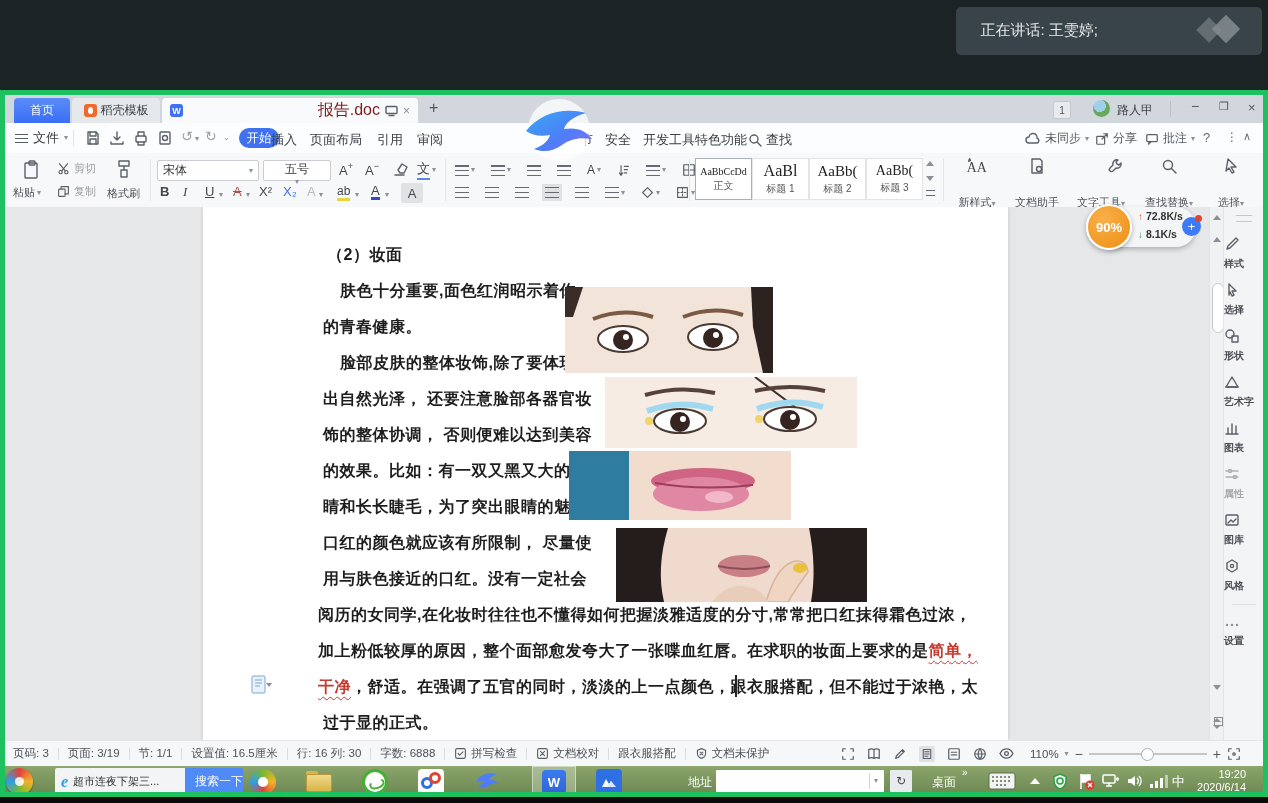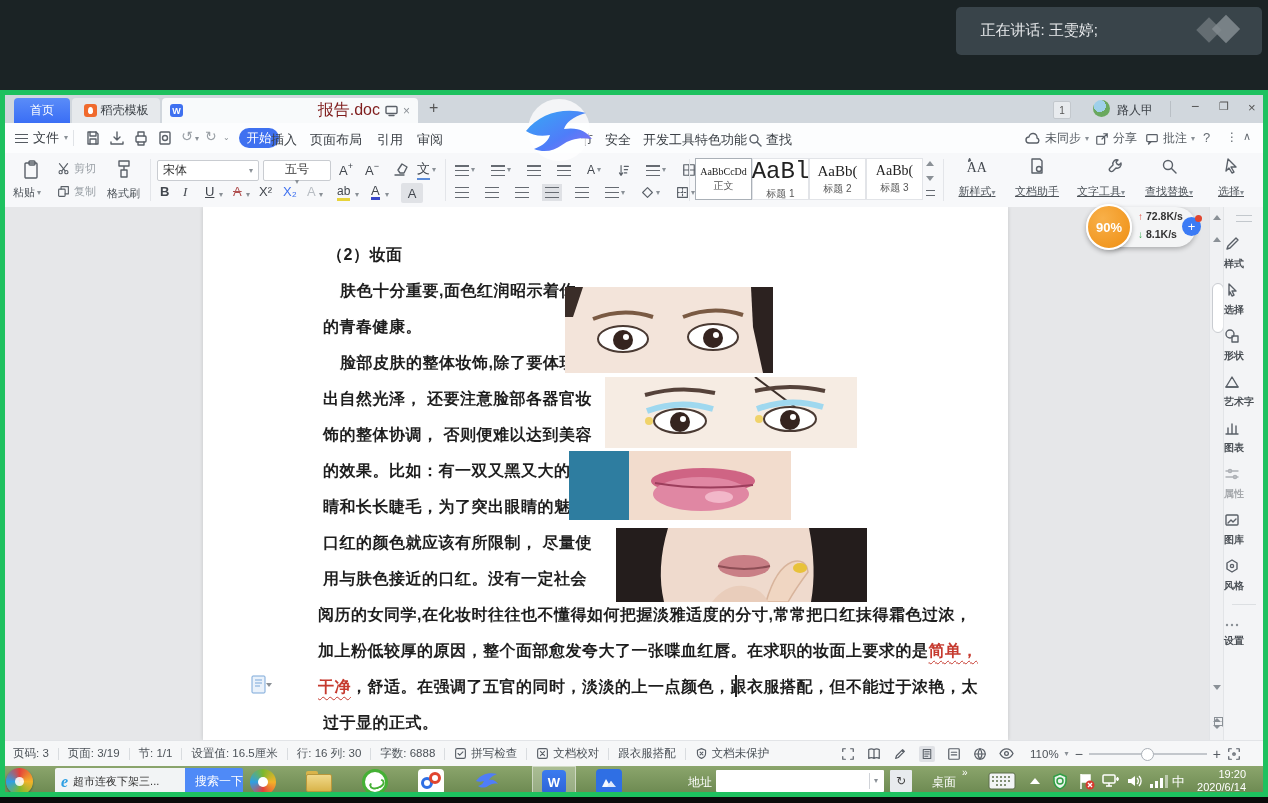--- a/index.html
+++ b/index.html
@@ -12,21 +12,21 @@
   .mi{font-size:13px;color:#3b4046;white-space:nowrap;}
   .qico{width:16px;height:16px;}
   .ic{stroke:#5a6068;fill:none;stroke-width:1.4;stroke-linecap:round;stroke-linejoin:round;}
   .lines3{width:14px;height:11px;background:repeating-linear-gradient(to bottom,#666b72 0 1.5px,transparent 1.5px 4.8px);}
   .tb-letter{font-size:13px;color:#42474e;line-height:1;}
   .stylebox{width:57px;height:42px;background:#fff;border:1px solid #e2e4e8;box-sizing:border-box;
             display:flex;flex-direction:column;align-items:center;justify-content:center;}
   .stylebox .pv{font-family:"Liberation Serif","DejaVu Serif",serif;color:#222;white-space:nowrap;}
   .stylebox .nm{font-size:10px;color:#555;margin-top:2px;white-space:nowrap;}
   .rtool{position:absolute;top:4px;width:56px;text-align:center;}
-  .rtool .cap{font-size:11px;color:#4c5258;margin-top:5px;white-space:nowrap;text-decoration:underline;}
+  .rtool .cap{font-size:11px;color:#4c5258;margin-top:16px;white-space:nowrap;}
   .docline{position:absolute;font-size:16px;color:#1e1e1e;letter-spacing:0.5px;white-space:nowrap;}
   .red{color:#c63a2f;text-decoration:underline wavy #c63a2f 1px;text-underline-offset:4px;}
   .sbitem{width:100%;margin-bottom:11px;}
   .sbitem .cap{font-size:10px;color:#4a4f55;margin-top:1px;}
   .statitem{font-size:11.5px;color:#4c5258;white-space:nowrap;}
   .statsep{width:1px;height:12px;background:#d9dcdf;margin:0 9px;}
   .tray{color:#fff;}
   .tri-up{width:0;height:0;border-left:4px solid transparent;border-right:4px solid transparent;border-bottom:5px solid #8a9096;}
   .tri-dn{width:0;height:0;border-left:4px solid transparent;border-right:4px solid transparent;border-top:5px solid #8a9096;}
   .appico{position:absolute;top:3px;width:26px;height:26px;border-radius:4px;}
@@ -290,21 +290,21 @@
           </div>
       </div>
       <div class="vsep i" style="left:684px;top:6px;height:42px;"></div>
 
       <div class="i flex" style="left:690px;top:5px;gap:0;">
         <div class="stylebox" style="border:1px solid #aab0b7;">
           <span class="pv" style="font-size:10px;">AaBbCcDd</span>
           <span class="nm">正文</span>
           </div>
         <div class="stylebox">
-          <span class="pv" style="font-size:24px;font-family:Liberation Mono, monospace;">AaBl</span>
+          <span class="pv" style="font-size:16px;">AaBl</span>
           <span class="nm">标题 1</span>
           </div>
         <div class="stylebox">
           <span class="pv" style="font-size:15px;">AaBb(</span>
           <span class="nm">标题 2</span>
           </div>
         <div class="stylebox">
           <span class="pv" style="font-size:14px;">AaBb(</span>
           <span class="nm">标题 3</span>
           </div>

